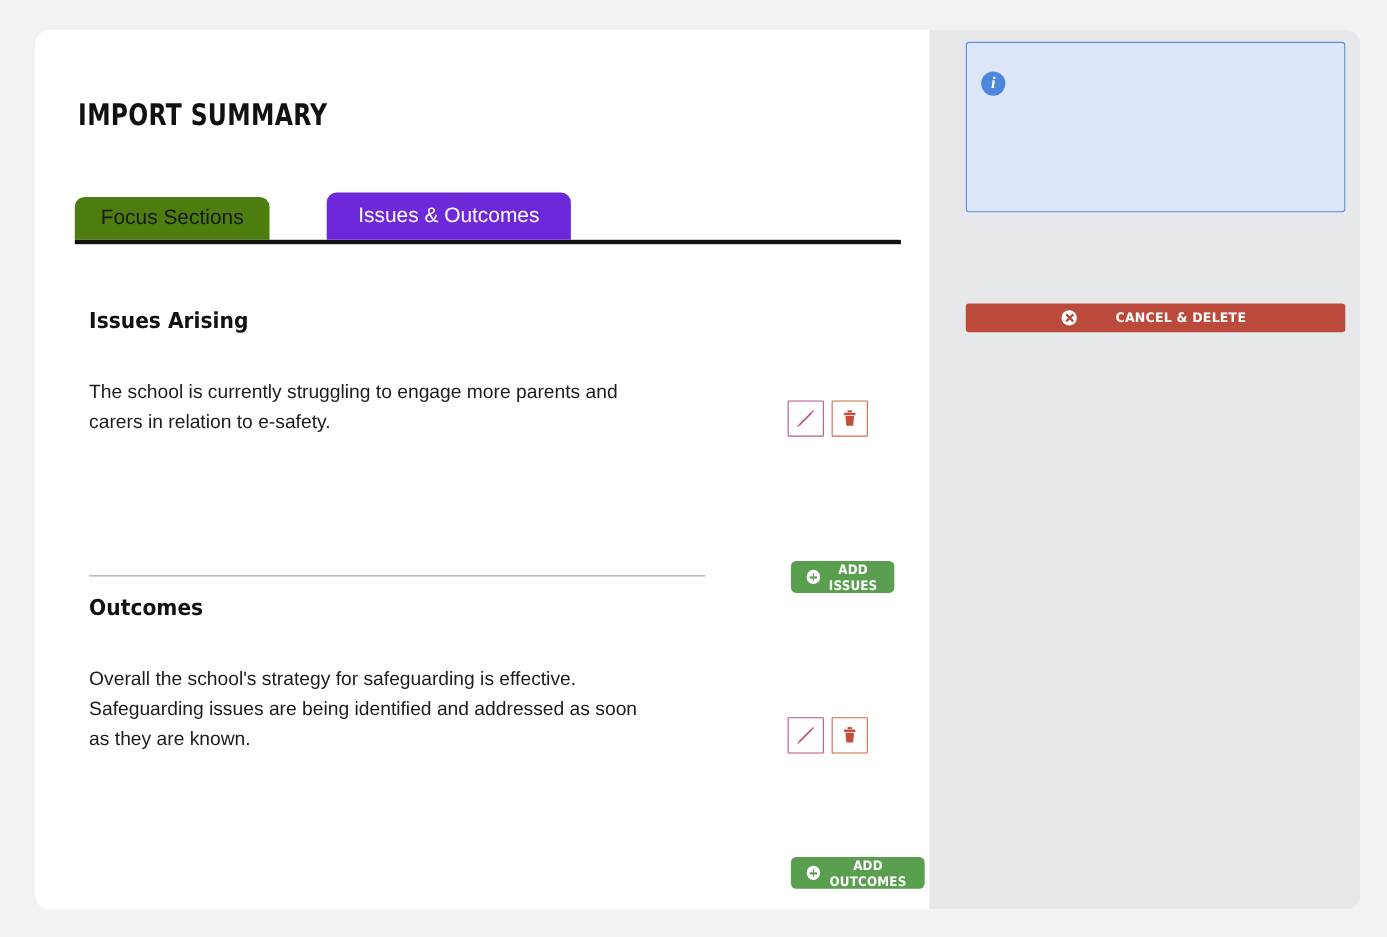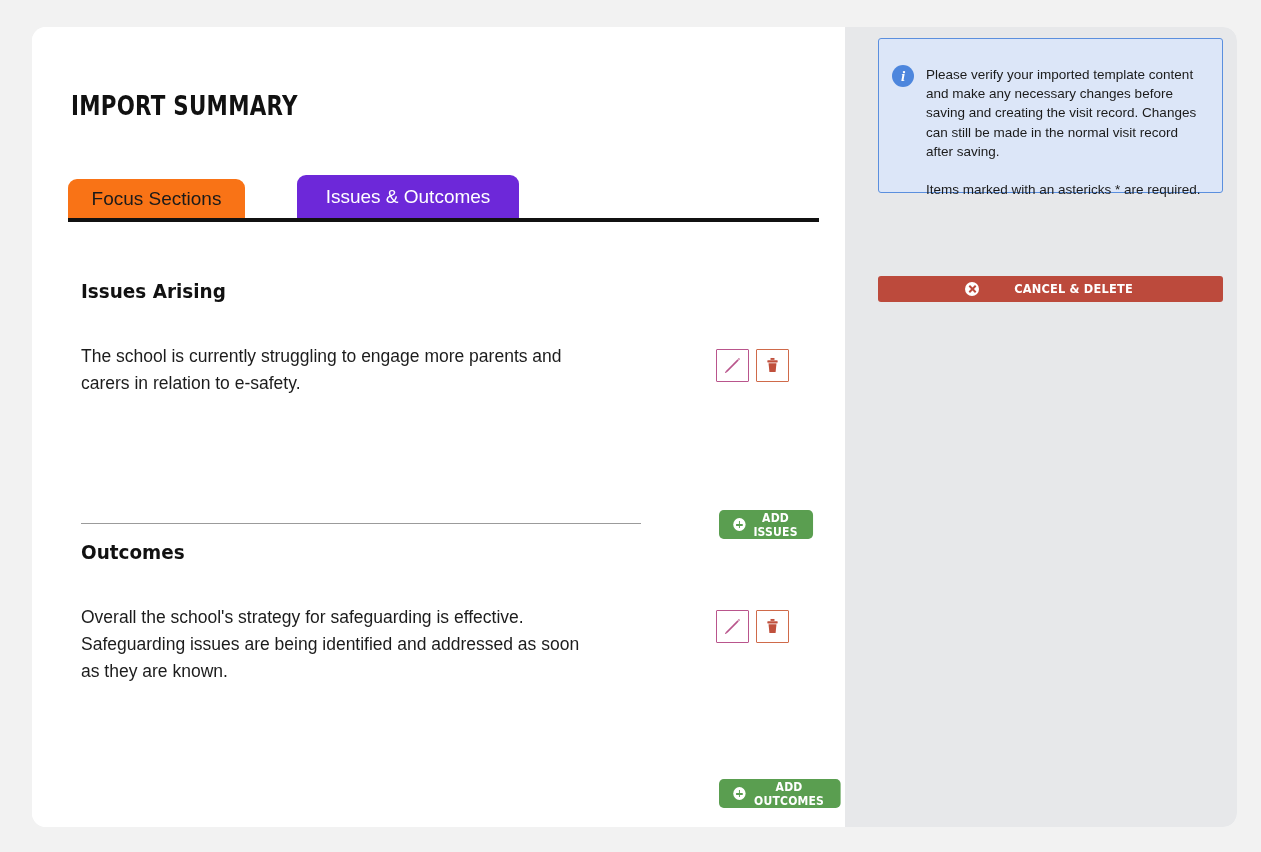--- a/index.html
+++ b/index.html
@@ -64,21 +64,21 @@
     justify-content: center;
     font-size: 19px;
     border-radius: 9px 9px 0 0;
     cursor: pointer;
     white-space: nowrap;
   }
   .tab.inactive {
     left: 0px;
     width: 177px;
     height: 39px;
-    background: #f97316;
+    background: #4d7c0f;
     color: #1a1a1a;
   }
   .tab.active {
     left: 229px;
     width: 222px;
     height: 43px;
     background: #6d28d9;
     color: #ffffff;
     z-index: 2;
   }
@@ -106,21 +106,21 @@
     font-size: 20px;
     color: #111111;
     transform: scaleX(0.92);
     transform-origin: left center;
     margin-bottom: 16px;
   }
 
   .section-body {
     display: flex;
     justify-content: space-between;
-    align-items: flex-start;
+    align-items: flex-end;
     margin-top: 40px;
   }
 
   .section-text {
     width: 500px;
     font-size: 17.5px;
     line-height: 27px;
     color: #1c1c1c;
   }
 
@@ -371,23 +371,20 @@
         <span class="btn-label">ADD OUTCOMES</span>
       </button>
     </div>
 
   </div>
 
   <div id="sidebar">
 
     <div id="info-box">
       <div id="info-icon">i</div>
-      <div id="info-text">Please verify your imported template content and make any necessary changes before saving and creating the visit record. Changes can still be made in the normal visit record after saving.
-
-Items marked with an astericks * are required.</div>
     </div>
 
 
     <button class="side-btn" id="cancel-btn">
       <span class="x-circle"></span>
       <span class="btn-label">CANCEL &amp; DELETE</span>
     </button>
 
   </div>
 

